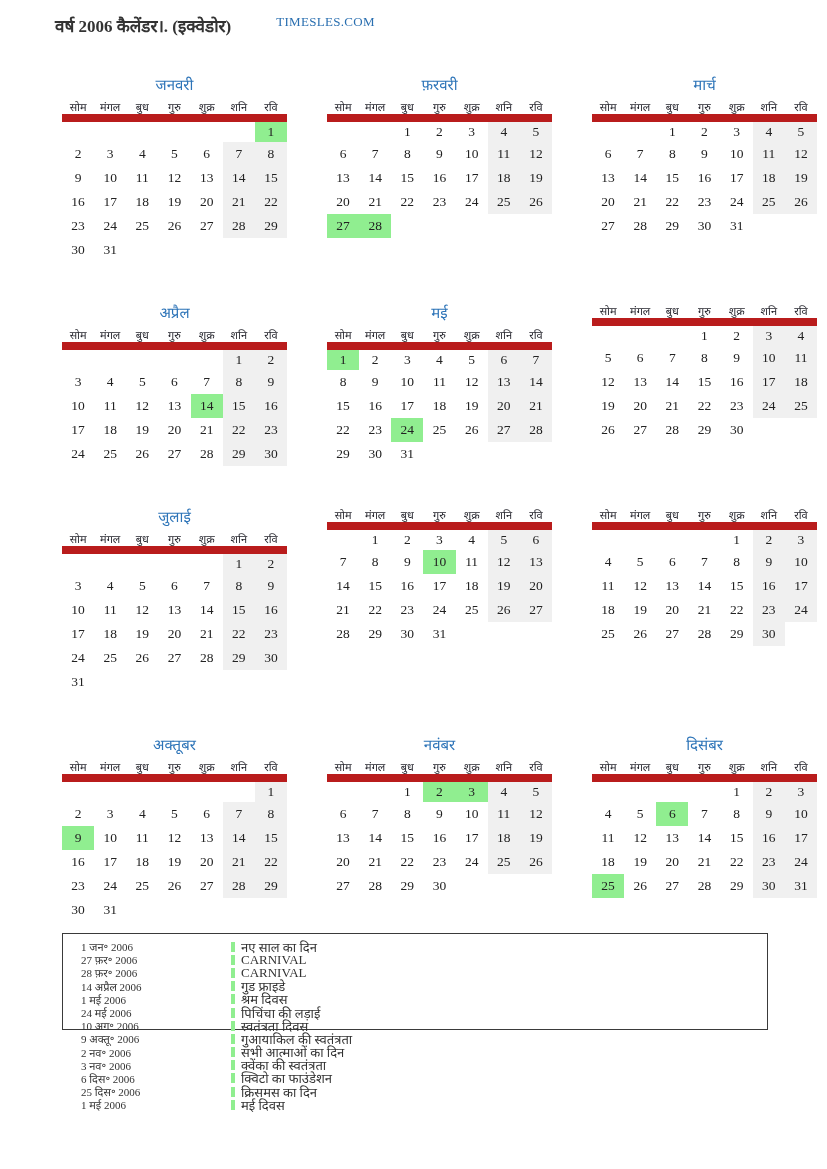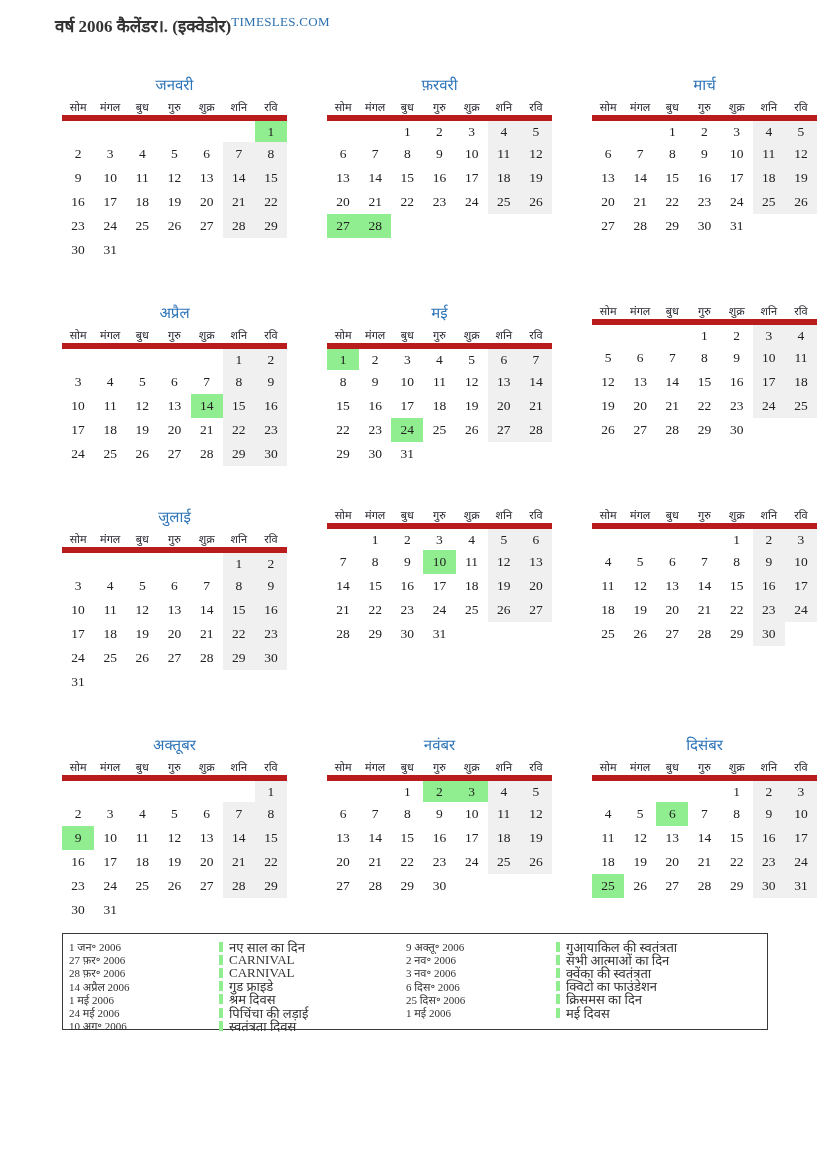--- a/index.html
+++ b/index.html
@@ -7,51 +7,51 @@
   body {
     width:827px; height:1169px;
     font-family:"Liberation Serif", serif;
     position:relative; overflow:hidden;
   }
   .page-header {
     display:flex; justify-content:flex-start; align-items:flex-start;
     padding:14px 58px 0 55px; height:38px;
   }
   .page-title { font-size:17px; font-weight:bold; color:#333333; }
-  .site-link { font-size:13px; color:#2a6fb0; text-decoration:none; letter-spacing:.3px; }
+  .site-link { font-size:13px; color:#2a6fb0; text-decoration:none; letter-spacing:.3px;margin-left:45px; }
 
   .months-grid {
     display:grid;
     grid-template-columns:repeat(3, 225px);
     column-gap:15px; row-gap:24px;
     margin:36px 0 0 62px;
     gap:40px;
   }
   .month-block { width:225px; }
   .month-title {
     text-align:center; color:#2d74b8; font-size:15px;
     height:24px; line-height:22px;
   }
   table.month-table { width:100%; border-collapse:collapse; table-layout:fixed; }
-  .month-table thead tr { border-bottom:6px solid #b91c1c; }
+  .month-table thead tr { border-bottom:8px solid #b91c1c; }
   .month-table th {
     height:20px; font-size:11px; font-weight:normal;
     color:#26262e; text-align:center; vertical-align:middle;
   }
   .month-table td {
     height:24px; text-align:center; vertical-align:middle;
     font-size:13.5px; color:#222222;
   }
   .month-table td.weekend { background:#f0f0f0; }
   .month-table td.holiday { background:#90ee90; }
 
   .legend {
     margin:11px 0 0 62px; width:706px; height:97px;
     border:1px solid #3a3a3a;
-    display:flex; padding:6px 0 0 6px;
+    display:flex; padding:6px 0 0 18px;flex-direction:column;
   }
   .legend-col { display:flex; flex-direction:column; }
   .legend-col.left { width:337px; }
   .legend-row { display:flex; align-items:center; height:13.2px; }
   .legend-date { width:150px; font-size:11px; color:#333333; white-space:nowrap; }
   .legend-marker { width:4px; height:10px; background:#90ee90; margin-right:6px; flex:none; }
   .legend-label { font-size:13px; color:#333333; white-space:nowrap; }
 </style>
 </head>
 <body>

